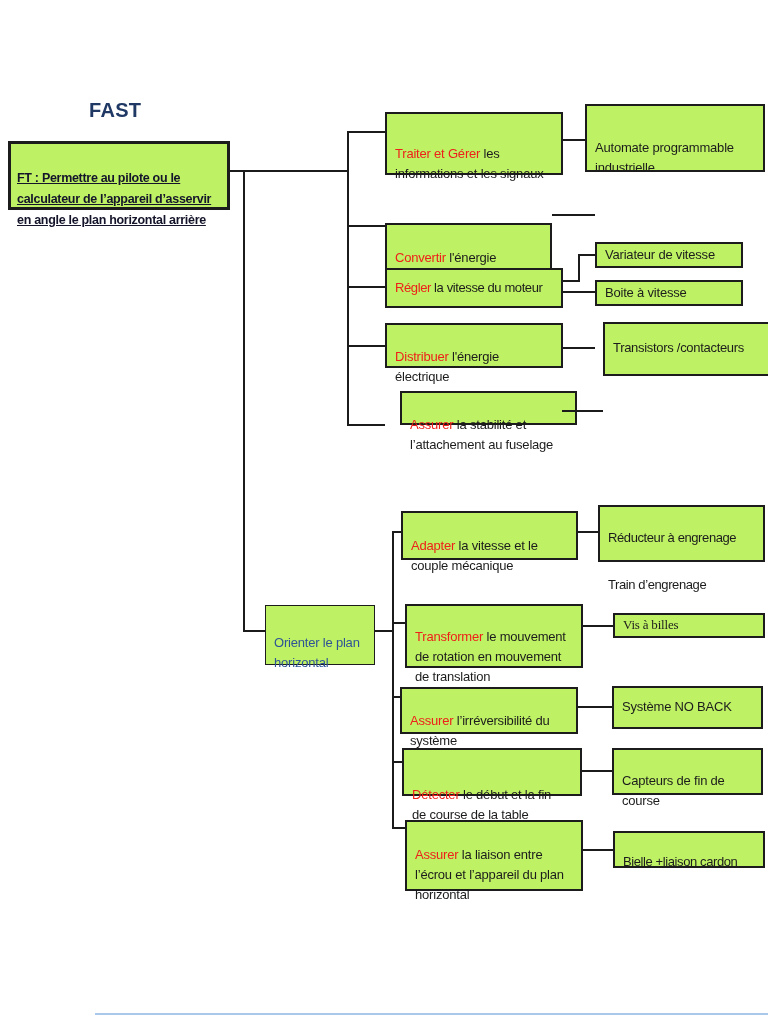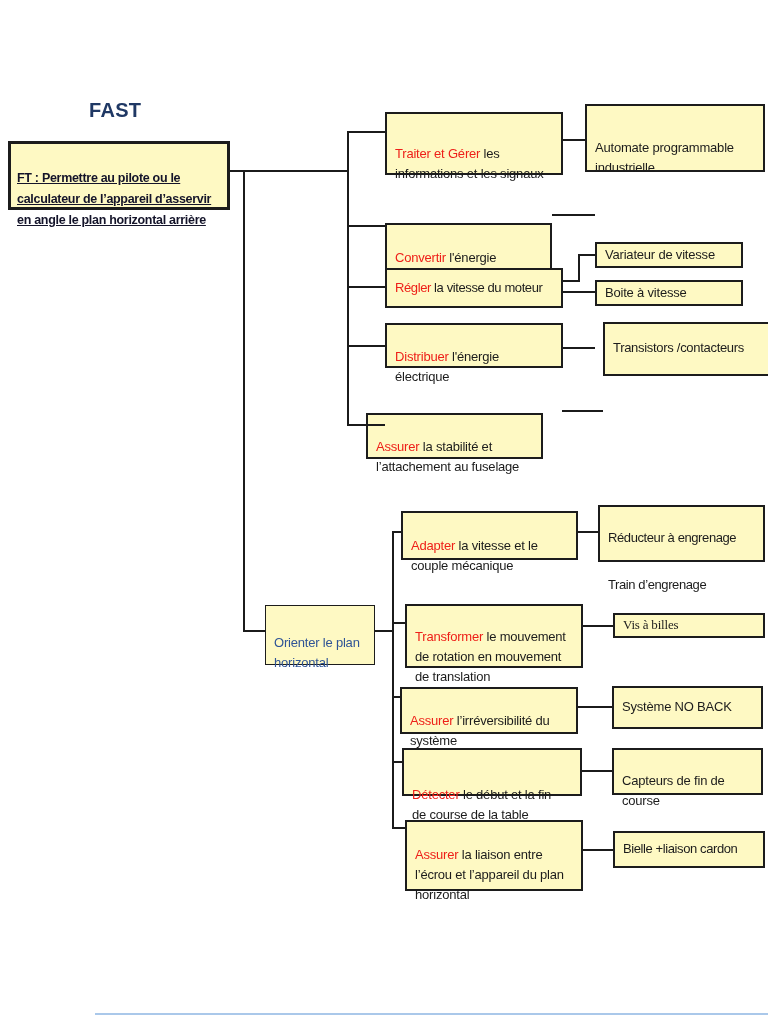--- a/index.html
+++ b/index.html
@@ -1,33 +1,33 @@
 <!DOCTYPE html>
 <html><head>
 <meta charset="utf-8">
 <style>
   html,body{margin:0;padding:0;background:#ffffff;}
   .page{position:relative;width:768px;height:1024px;background:#ffffff;overflow:hidden;
         font-family:"Liberation Sans",sans-serif;color:#1c1c1c;}
-  .box{position:absolute;border:2px solid #1c1c1c;background:#fef9c3;font-size:13px;
+  .box{position:absolute;border:2px solid #1c1c1c;background:#bef264;font-size:13px;
        line-height:20px;letter-spacing:-0.2px;padding:5px 4px 4px 8px;box-sizing:border-box;
        white-space:pre-line;}
   .verb{color:#ee2019;}
   .ln{position:absolute;background:#1b1b1b;}
   #fast-title{position:absolute;left:89px;top:99px;font-size:20px;font-weight:bold;
               color:#1f3864;letter-spacing:0.3px;}
   #root{left:8px;top:141px;width:222px;height:69px;border-width:3px;font-weight:bold;
         font-size:12.5px;letter-spacing:-0.3px;text-decoration:underline;color:#14142a;
         line-height:21px;padding:3px 2px 3px 6px;}
   
   #fn-traiter{left:385px;top:112px;width:178px;height:63px;padding-top:10px;}
   #fn-convertir{left:385px;top:193px;width:167px;height:67px;padding-top:3px;margin-top:30px;}
   #fn-regler{left:385px;top:268px;width:178px;height:40px;padding-top:8px;white-space:nowrap;letter-spacing:-0.4px;}
   #fn-distribuer{left:385px;top:323px;width:178px;height:45px;padding-top:2px;}
-  #fn-assurer-stab{left:366px;top:391px;width:177px;height:46px;padding-top:2px;margin-top:22px;}
+  #fn-assurer-stab{left:400px;top:391px;width:177px;height:34px;padding-top:2px;}
   
   #sol-automate{left:585px;top:104px;width:180px;height:68px;padding-top:12px;}
   #sol-moteur{left:595px;top:202px;width:148px;height:27px;padding-top:2px;white-space:nowrap;}
   #sol-variateur{left:595px;top:242px;width:148px;height:26px;padding-top:1px;white-space:nowrap;}
   #sol-boite{left:595px;top:280px;width:148px;height:26px;padding-top:1px;white-space:nowrap;}
   #sol-transistors{left:603px;top:322px;width:167px;height:54px;padding-top:14px;white-space:nowrap;letter-spacing:-0.3px;}
   #sol-ensemble{left:603px;top:390px;width:152px;height:44px;padding-top:0px;letter-spacing:-0.4px;}
   
   #orienter{left:265px;top:605px;width:110px;height:60px;border-width:1.5px;
             color:#2f5496;padding-top:7px;}
@@ -36,21 +36,21 @@
   #fn-transformer{left:405px;top:604px;width:178px;height:64px;padding-top:1px;}
   #fn-assurer-irrev{left:400px;top:687px;width:178px;height:47px;padding-top:2px;}
   #fn-detecter{left:402px;top:748px;width:180px;height:48px;padding-top:15px;}
   #fn-assurer-liaison{left:405px;top:820px;width:178px;height:71px;padding-top:3px;}
   
   #sol-reducteur{left:598px;top:505px;width:167px;height:57px;padding-top:1px;letter-spacing:-0.4px;}
   #sol-reducteur .l2{margin-top:7px;}
   #sol-vis{left:613px;top:613px;width:152px;height:25px;padding-top:0px;white-space:nowrap;font-family:Liberation Serif, serif;}
   #sol-noback{left:612px;top:686px;width:151px;height:43px;padding-top:9px;white-space:nowrap;}
   #sol-capteurs{left:612px;top:748px;width:151px;height:47px;padding-top:1px;}
-  #sol-bielle{left:613px;top:831px;width:152px;height:37px;padding-top:6px;white-space:nowrap;letter-spacing:-0.4px;}
+  #sol-bielle{left:613px;top:831px;width:152px;height:37px;padding-top:19px;white-space:nowrap;letter-spacing:-0.4px;}
   #bottom-rule{position:absolute;left:95px;top:1013px;width:673px;height:2px;background:#aac8ea;}
 </style>
 </head>
 <body>
 
 <div class="page">
 
   <div id="fast-title">FAST</div>
 
   <div class="box" id="root">

